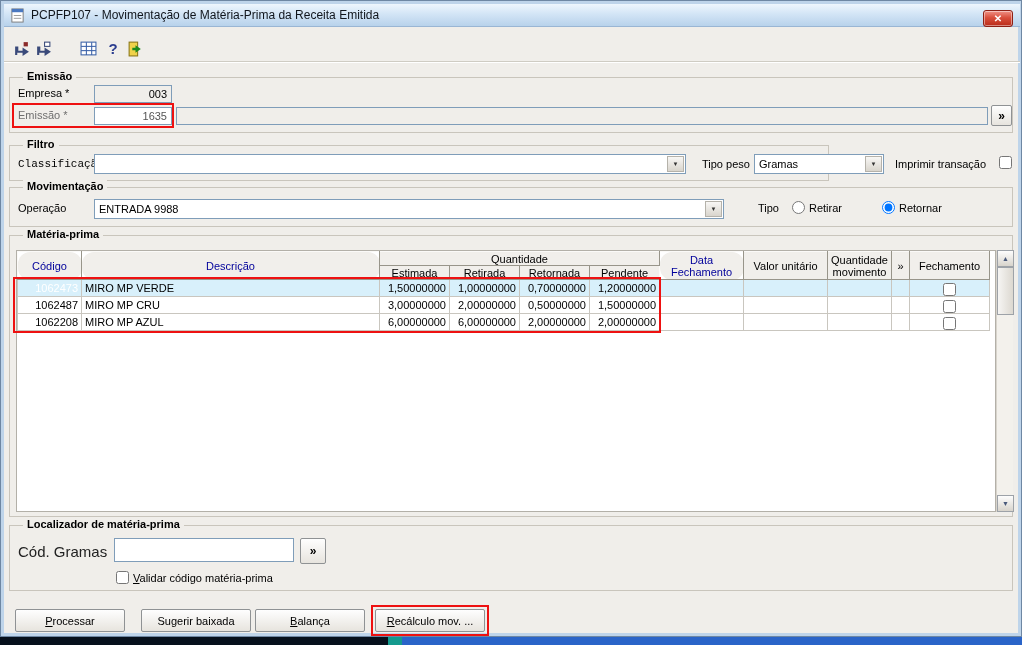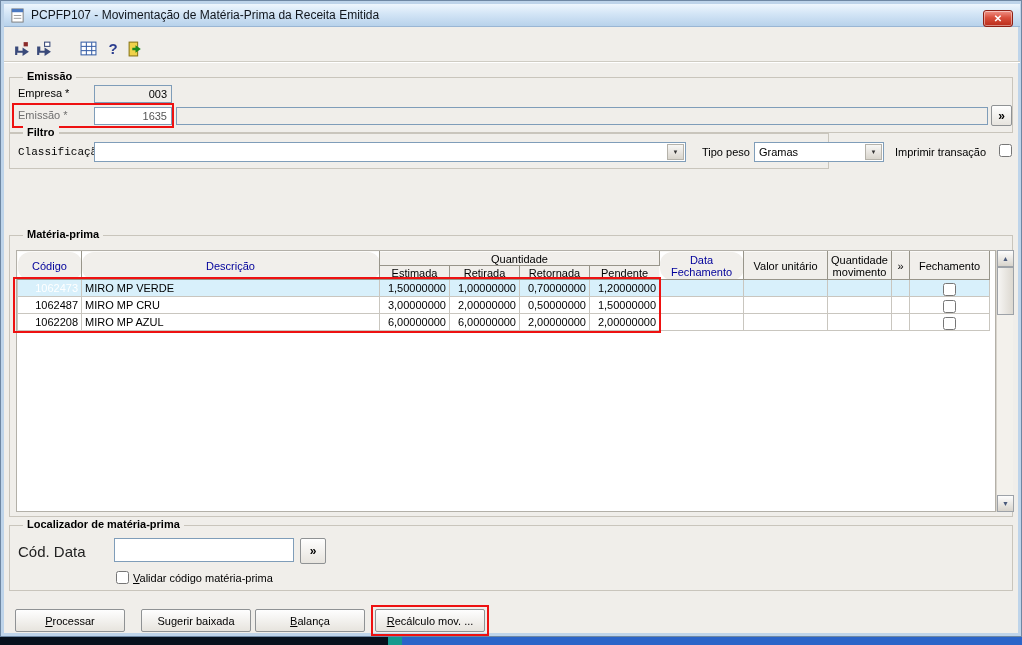--- a/index.html
+++ b/index.html
@@ -131,36 +131,49 @@
       <span class="legend">Emissão</span>
       <span class="lbl" style="left:8px; top:9px;">Empresa *</span>
       <div class="fld dis right" style="left:84px; top:7px; width:78px; height:17px;">003</div>
       <span class="lbl gray" style="left:8px; top:31px;">Emissão *</span>
       <div class="fld right" style="left:84px; top:29px; width:78px; height:17px; color:#555;">1635</div>
       <div class="fld dis" style="left:166px; top:29px; width:812px; height:17px;"></div>
       <div class="btn small" style="left:981px; top:27px; width:21px; height:21px;">»</div>
       <div class="ann" style="left:2px; top:25px; width:162px; height:25px;"></div>
     </div>
 
-    <div class="gbx" style="left:8px; top:132px; width:820px; height:36px;">
+    <div class="gbx" style="left:8px; top:144px; width:820px; height:36px;">
       <span class="legend">Filtro</span>
       <span class="lbl" style="left:8px; top:12px;font-family:Liberation Mono, monospace;">Classificação</span>
       <div class="combo" style="left:84px; top:8px; width:592px; height:20px;">
         <span></span>
         <span class="arrow">▼</span>
       </div>
       <span class="lbl" style="left:692px; top:12px;">Tipo peso</span>
       <div class="combo" style="left:744px; top:8px; width:130px; height:20px;">
         <span>Gramas</span>
         <span class="arrow">▼</span>
       </div>
       <span class="lbl" style="left:885px; top:12px;">Imprimir transação</span>
       <input type="checkbox" class="cb" style="left: 989px; top: 10px;">
     </div>
 
+    <div class="gbx" style="left:8px; top:186px; width:1004px; height:40px;">
+      <span class="legend">Movimentação</span>
+      <span class="lbl" style="left:8px; top:14px;">Operação</span>
+      <div class="combo" style="left:84px; top:11px; width:630px; height:20px;">
+        <span>ENTRADA 9988</span>
+        <span class="arrow">▼</span>
+      </div>
+      <span class="lbl" style="left:748px; top:14px;">Tipo</span>
+      <input type="radio" name="tipo" class="rd" style="left: 782px; top: 13px;">
+      <span class="lbl" style="left:799px; top:14px;">Retirar</span>
+      <input type="radio" name="tipo" class="rd" style="left: 872px; top: 13px;" checked="checked">
+      <span class="lbl" style="left:889px; top:14px;">Retornar</span>
+    </div>
 
     <div class="gbx" style="left:8px; top:234px; width:1004px; height:282px;padding-left:24px;">
       <span class="legend">Matéria-prima</span>
 
       <div class="grid-region" style="left:6px; top:14px; width:980px; height:262px;">
         <table class="grid">
           <colgroup>
             <col style="width:64px">
               <col style="width:298px">
             <col style="width:70px">
@@ -239,21 +252,21 @@
         <span class="arr up">▲</span>
         <span class="thumb"></span>
         <span class="arr down">▼</span>
       </div>
 
       <div class="ann" style="left:3px; top:41px; width:648px; height:56px;"></div>
     </div>
 
     <div class="gbx" style="left:8px; top:524px; width:1004px; height:66px;">
       <span class="legend">Localizador de matéria-prima</span>
-      <span class="lbl" style="left:8px; top:17px; font-size:15px; color:#222;">Cód. Data</span>
+      <span class="lbl" style="left:8px; top:17px; font-size:15px; color:#222;">Cód. Gramas</span>
       <input class="fld" style="left: 104px; top: 12px; width: 180px; height: 24px;" value="">
       <div class="btn small" style="left:290px; top:12px; width:26px; height:26px;">»</div>
       <input type="checkbox" class="cb" style="left: 106px; top: 45px;">
       <span class="lbl accel" style="left:123px; top:46px;"><u>V</u>alidar código matéria-prima</span>
     </div>
 
     <div class="btn accel" style="left:14px; top:608px; width:110px; height:23px;"><u>P</u>rocessar</div>
     <div class="btn" style="left:140px; top:608px; width:110px; height:23px;">Sugerir baixada</div>
     <div class="btn accel" style="left:254px; top:608px; width:110px; height:23px;"><u>B</u>alança</div>
     <div class="btn accel" style="left:374px; top:608px; width:110px; height:23px;"><u>R</u>ecálculo mov. ...</div>

